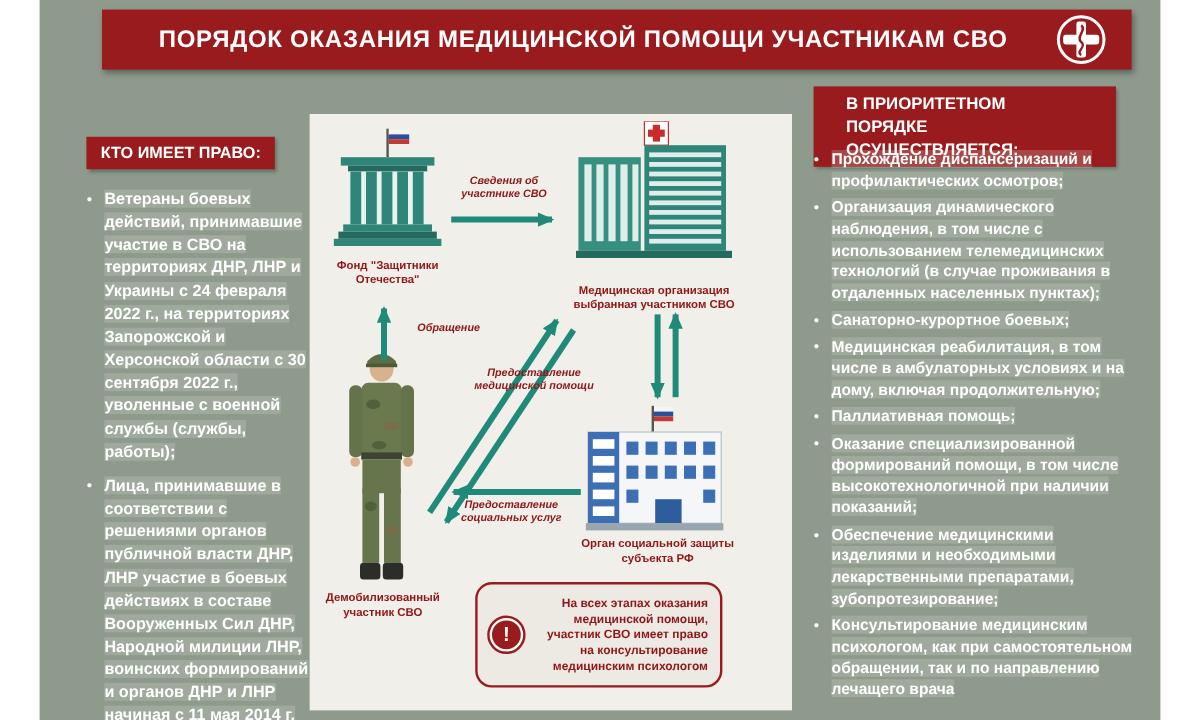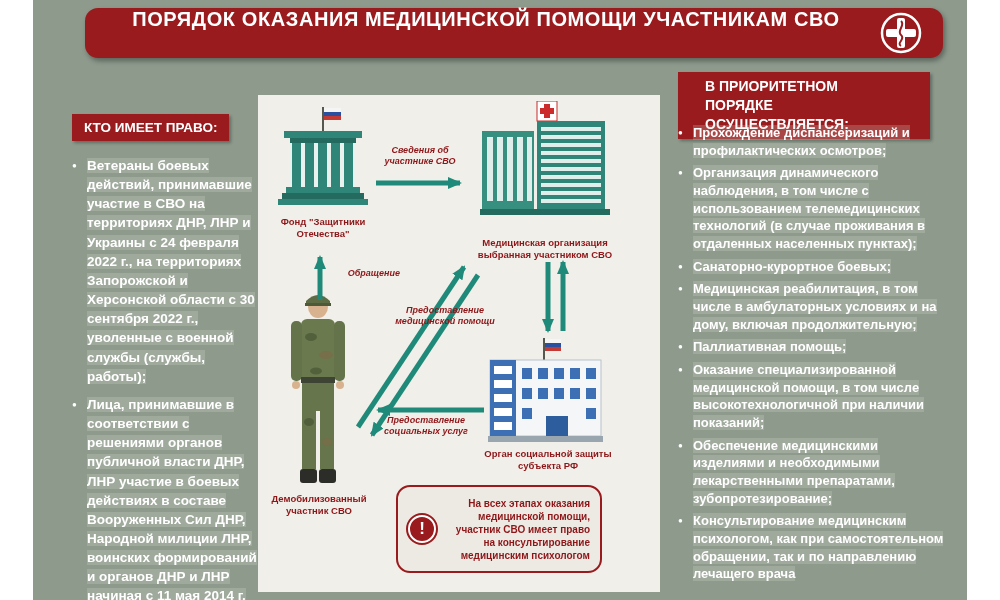--- a/index.html
+++ b/index.html
@@ -2,22 +2,22 @@
 <html><head>
 <meta charset="utf-8">
 <style>
   * { box-sizing: border-box; }
   body { margin:0; font-family:"Liberation Sans", sans-serif; }
   .poster { position:relative; width:1000px; height:600px; background:#ffffff; overflow:hidden; }
   .olive-bg { position:absolute; left:33px; top:0; width:934px; height:600px; background:#8d9a8c; }
 
   
   .title-bar { position:absolute; left:85px; top:8px; width:858px; height:50px;
-    background:#9a1b1e; display:flex; justify-content:center;
-    box-shadow:2px 3px 5px rgba(0,0,0,0.35);border-radius:13px; }
+    background:#9a1b1e; display:flex; align-items:center; justify-content:center;
+    box-shadow:2px 3px 5px rgba(0,0,0,0.35); }
   .title-text { color:#ffffff; font-weight:bold; font-size:20px; letter-spacing:0.6px;
     text-align:center; padding:0 70px 0 14px; line-height:1.1; }
   .emblem { position:absolute; right:20px; top:50%; transform:translateY(-50%); width:44px; height:44px; }
 
   
   .left-heading { position:absolute; left:72px; top:114px; background:#9a1b1e; color:#fff;
     font-weight:bold; font-size:13.5px; padding:6px 12px; box-shadow:2px 2px 3px rgba(0,0,0,0.3); white-space:nowrap;text-align:right; }
   .side-list { list-style:none; margin:0; padding:0; color:#fff; font-weight:bold; }
   .side-list li { position:relative; padding-left:15px; }
   .side-list li::before { content:"●"; position:absolute; left:0; top:4px; font-size:8px; color:#fff; }
@@ -213,18 +213,18 @@
   </div>
 
   <div class="right-heading">В ПРИОРИТЕТНОМ ПОРЯДКЕ ОСУЩЕСТВЛЯЕТСЯ:</div>
   <div class="right-list-wrap">
     <ul class="side-list">
       <li><span class="hl">Прохождение диспансеризаций и профилактических осмотров;</span></li>
       <li><span class="hl">Организация динамического наблюдения, в том числе с использованием телемедицинских технологий (в случае проживания в отдаленных населенных пунктах);</span></li>
       <li><span class="hl">Санаторно-курортное боевых;</span></li>
       <li><span class="hl">Медицинская реабилитация, в том числе в амбулаторных условиях и на дому, включая продолжительную;</span></li>
       <li><span class="hl">Паллиативная помощь;</span></li>
-      <li><span class="hl">Оказание специализированной медицинской помощи, в том числе высокотехнологичной при наличии показаний;</span></li>
+      <li><span class="hl">Оказание специализированной формирований помощи, в том числе высокотехнологичной при наличии показаний;</span></li>
       <li><span class="hl">Обеспечение медицинскими изделиями и необходимыми лекарственными препаратами, зубопротезирование;</span></li>
       <li><span class="hl">Консультирование медицинским психологом, как при самостоятельном обращении, так и по направлению лечащего врача</span></li>
     </ul>
   </div>
 </div>
 
 </body></html>

